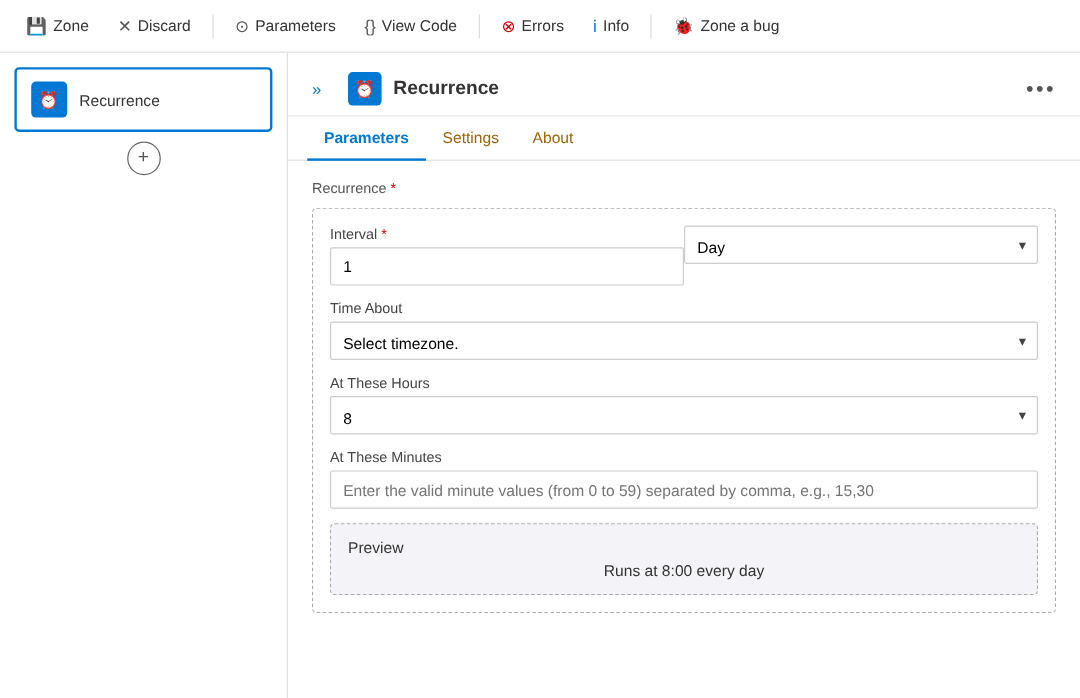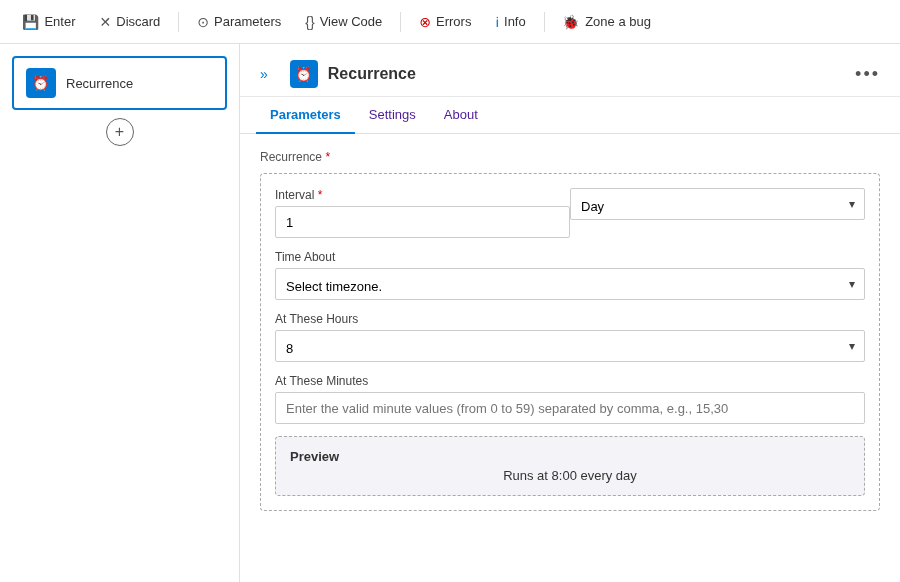--- a/index.html
+++ b/index.html
@@ -129,21 +129,21 @@
     .tabs {
       display: flex;
       padding: 0 16px;
       border-bottom: 1px solid #e0e0e0;
       gap: 0;
     }
     .tab {
       padding: 10px 14px;
       cursor: pointer;
       font-size: 13px;
-      color: #4c1d95;
+      color: #a16207;
       border-bottom: 2px solid transparent;
       margin-bottom: -1px;
     }
     .tab.active {
       color: #0078d4;
       border-bottom: 2px solid #0078d4;
       font-weight: 600;
     }
 
     
@@ -220,33 +220,33 @@
     .field-full { flex: 1; }
 
     
     .preview-box {
       background: #f4f4f8;
       border: 1.5px dashed #aaa;
       border-radius: 4px;
       padding: 12px 14px;
       margin-top: 12px;
     }
-    .preview-title { font-weight: 700; font-size: 13px; margin-bottom: 4px; }
+    .preview-title { font-weight: 400; font-size: 13px; margin-bottom: 4px; }
     .preview-text { font-size: 13px; color: #333; text-align: center; }
 
     
     .dbl-chevron::before { content: '»'; }
   </style>
 </head>
 <body>
 
 <div class="toolbar">
   <div class="toolbar-item">
     <span class="toolbar-icon">💾</span>
-    <span>Enter</span>
+    <span>Zone</span>
   </div>
   <div class="toolbar-item">
     <span class="toolbar-icon">✕</span>
     <span>Discard</span>
   </div>
   <div class="toolbar-sep"></div>
   <div class="toolbar-item">
     <span class="toolbar-icon">⊙</span>
     <span>Parameters</span>
   </div>

